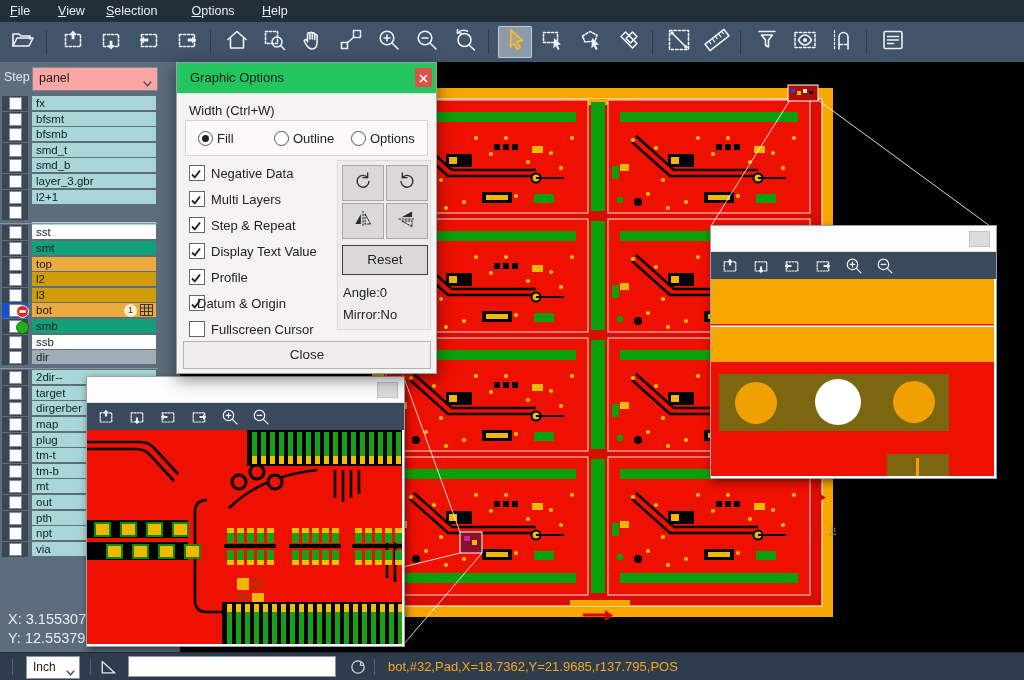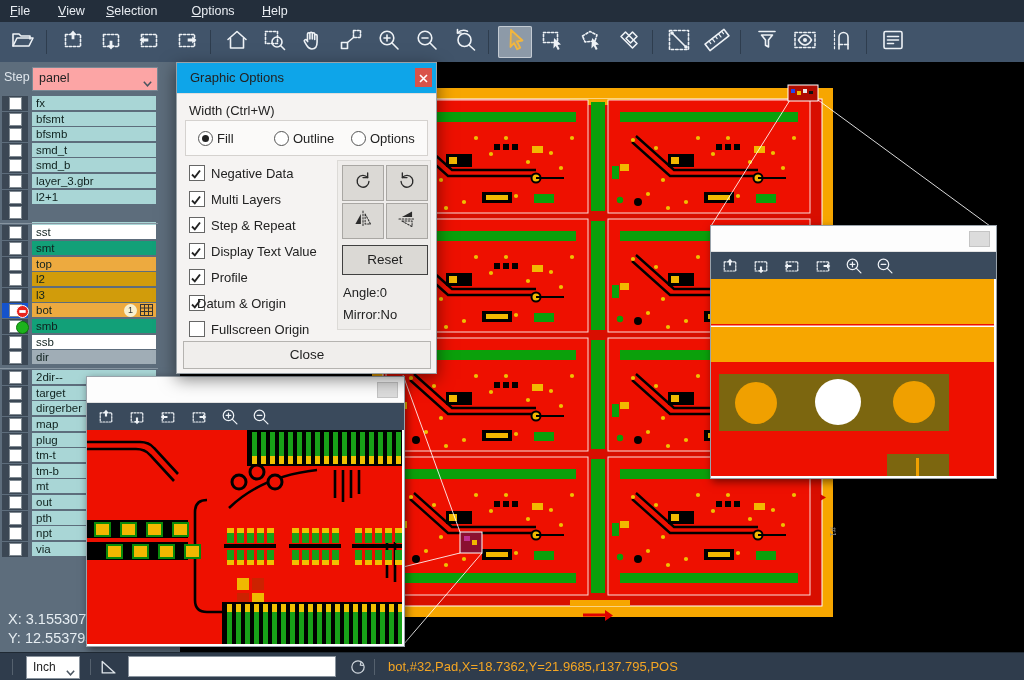--- a/index.html
+++ b/index.html
@@ -34,21 +34,21 @@
   #canvas{left:180px;top:62px;width:844px;height:590px;background:#000;}
   
   .popup{position:absolute;background:#fff;border:1px solid #9aa3ab;box-shadow:2px 3px 8px rgba(0,0,0,.5);}
   .ptitle{position:absolute;left:0;top:0;right:0;height:25px;background:#fdfdfd;border-bottom:1px solid #e2e2e2;}
   .pbtn{position:absolute;right:6px;top:5px;width:19px;height:14px;background:#dcdcdc;border:1px solid #c4c4c4;}
   .ptool{position:absolute;left:0;right:0;height:27px;background:#3a4a5c;display:flex;align-items:center;padding-left:8px;gap:9px;box-sizing:border-box;}
   .pico{width:22px;height:22px;display:flex;align-items:center;justify-content:center;}
   
   #dialog{left:176px;top:62px;width:259px;height:310px;background:#f5f3f2;border:1px solid #9aa2a8;
           box-shadow:0 5px 16px rgba(0,0,0,.5);}
-  #dlg-titlebar{position:absolute;left:0;top:0;right:0;height:30px;background:#0ea5e9;border-bottom:1px solid #e0dedd;}
+  #dlg-titlebar{position:absolute;left:0;top:0;right:0;height:30px;background:#22c55e;border-bottom:1px solid #e0dedd;}
   #dlg-title{position:absolute;left:13px;top:7px;font-size:13px;color:#222;}
   #dlg-close{position:absolute;right:4px;top:5px;width:17px;height:19px;background:#d9534a;display:flex;align-items:center;justify-content:center;}
   #dlg-width-label{position:absolute;left:12px;top:40px;font-size:13px;color:#222;}
   #dlg-radiobox{position:absolute;left:8px;top:57px;width:241px;height:34px;background:#fbfaf9;border:1px solid #d5d2cf;}
   .radio{position:absolute;top:10px;width:13px;height:13px;border-radius:50%;border:1px solid #555;background:#fff;}
   .radio .dot{position:absolute;left:3px;top:3px;width:7px;height:7px;border-radius:50%;background:#222;}
   .rlabel,.clabel{position:absolute;font-size:13px;color:#222;}
   .dchk{position:absolute;left:12px;width:14px;height:14px;background:#fff;border:1px solid #666;}
   #dlg-right{position:absolute;left:160px;top:97px;width:92px;height:168px;background:#efedeb;border:1px solid #dcdad7;}
   .xbtn{position:absolute;width:40px;height:34px;background:#dbd9d5;border:1px solid #a9a7a3;display:flex;align-items:center;justify-content:center;}
@@ -804,21 +804,21 @@
        <span class="clabel" style="left:34px;top:181px">Display Text Value</span>
         <span class="dchk" style="top:206px"><svg width="12" height="12" viewBox="0 0 12 12">
             <path d="M2 6.5 l2.8 2.8 L10 2.5" fill="none" stroke="#222" stroke-width="1.9"></path>
           </svg></span>
        <span class="clabel" style="left:34px;top:207px">Profile</span>
         <span class="dchk" style="top:232px"><svg width="12" height="12" viewBox="0 0 12 12">
             <path d="M2 6.5 l2.8 2.8 L10 2.5" fill="none" stroke="#222" stroke-width="1.9"></path>
           </svg></span>
        <span class="clabel" style="left:20px;top:233px">Datum &amp; Origin</span>
         <span class="dchk" style="top:258px"></span>
-       <span class="clabel" style="left:34px;top:259px">Fullscreen Origin</span>
+       <span class="clabel" style="left:34px;top:259px">Fullscreen Cursor</span>
       </div>
     <div id="dlg-right"></div>
     <div id="dlg-xbtns">
         <div class="xbtn" style="left:165px;top:102px">
         <span><svg width="22" height="22" viewBox="0 0 26 26">
               <path d="M18.5 9 a7 7 0 1 0 1.5 4.5" fill="none" stroke="#2b2b2b" stroke-width="1.6" stroke-linecap="round" stroke-linejoin="round"></path>
               <path d="M18.5 3.5 v5.5 h-5.5" fill="none" stroke="#2b2b2b" stroke-width="1.6" stroke-linecap="round" stroke-linejoin="round"></path>
             </svg></span>
         </div>
         <div class="xbtn" style="left:209px;top:102px">

